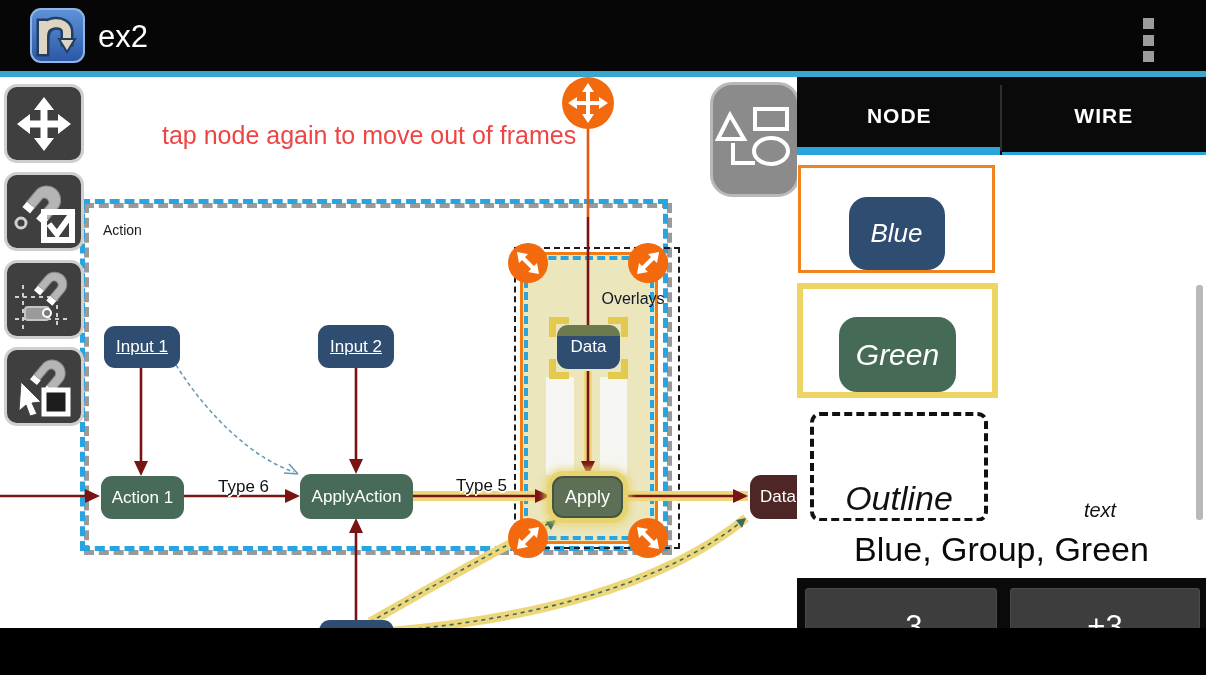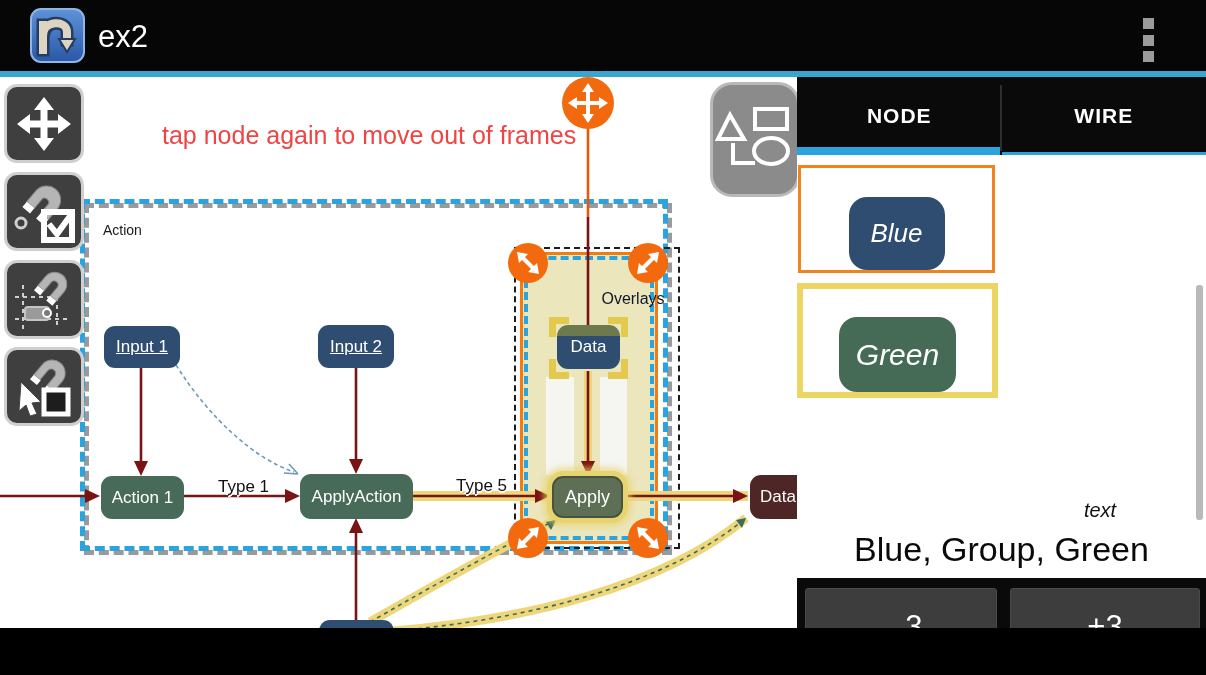--- a/index.html
+++ b/index.html
@@ -160,21 +160,21 @@
         <path d="M300,419 l-15,-7 v14 z"></path>
         <path d="M550,419 l-15,-7 v14 z"></path>
         <path d="M748,419 l-15,-7 v14 z"></path>
         <path d="M141,399 l-7,-15 h14 z"></path>
         <path d="M356,397 l-7,-15 h14 z"></path>
         <path d="M588,399 l-7,-15 h14 z"></path>
         <path d="M356,441 l-7,15 h14 z"></path>
       </g>
     </svg>
 
-    <div class="wire-label" style="left:218px;top:400px;">Type 1</div>
+    <div class="wire-label" style="left:218px;top:400px;">Type 6</div>
     <div class="wire-label" style="left:456px;top:399px;">Type 5</div>
 
     <div class="node n-blue" style="left:104px;top:249px;width:76px;height:42px;">Input 1</div>
     <div class="node n-blue" style="left:318px;top:248px;width:76px;height:43px;">Input 2</div>
     <div class="node n-blue" style="left:319px;top:543px;width:75px;height:43px;">Input 2</div>
     <div class="node n-green" style="left:101px;top:399px;width:83px;height:43px;">Action 1</div>
     <div class="node n-green" style="left:300px;top:397px;width:113px;height:45px;">ApplyAction</div>
     <div class="node n-apply" style="left:552px;top:399px;width:71px;height:42px;">Apply</div>
     <div class="node n-data" style="left:557px;top:248px;width:63px;height:44px;">Data</div>
     <div class="node n-maroon" style="left:750px;top:398px;width:56px;height:44px;border-radius:11px 0 0 11px;">Data</div>
@@ -277,20 +277,23 @@
       <div id="tab-underline-active"></div>
       <div id="tab-underline-idle"></div>
     </div>
 
     <div class="cell" id="cell-blue">
       <div class="pal-node" id="pal-blue">Blue</div>
     </div>
     <div class="cell" id="cell-green">
       <div class="pal-node" id="pal-green">Green</div>
     </div>
+    <div class="cell" id="cell-outline">
+      <span>Outline</span>
+    </div>
     <div class="cell" id="cell-text">
       <span>text</span>
     </div>
     <div id="scrollbar"></div>
 
     <div id="selsummary">Blue, Group, Green</div>
 
     <div id="panelfooter">
       <div class="footbtn" id="footbtn-more">...3</div>
       <div class="footbtn" id="footbtn-plus">+3</div>

